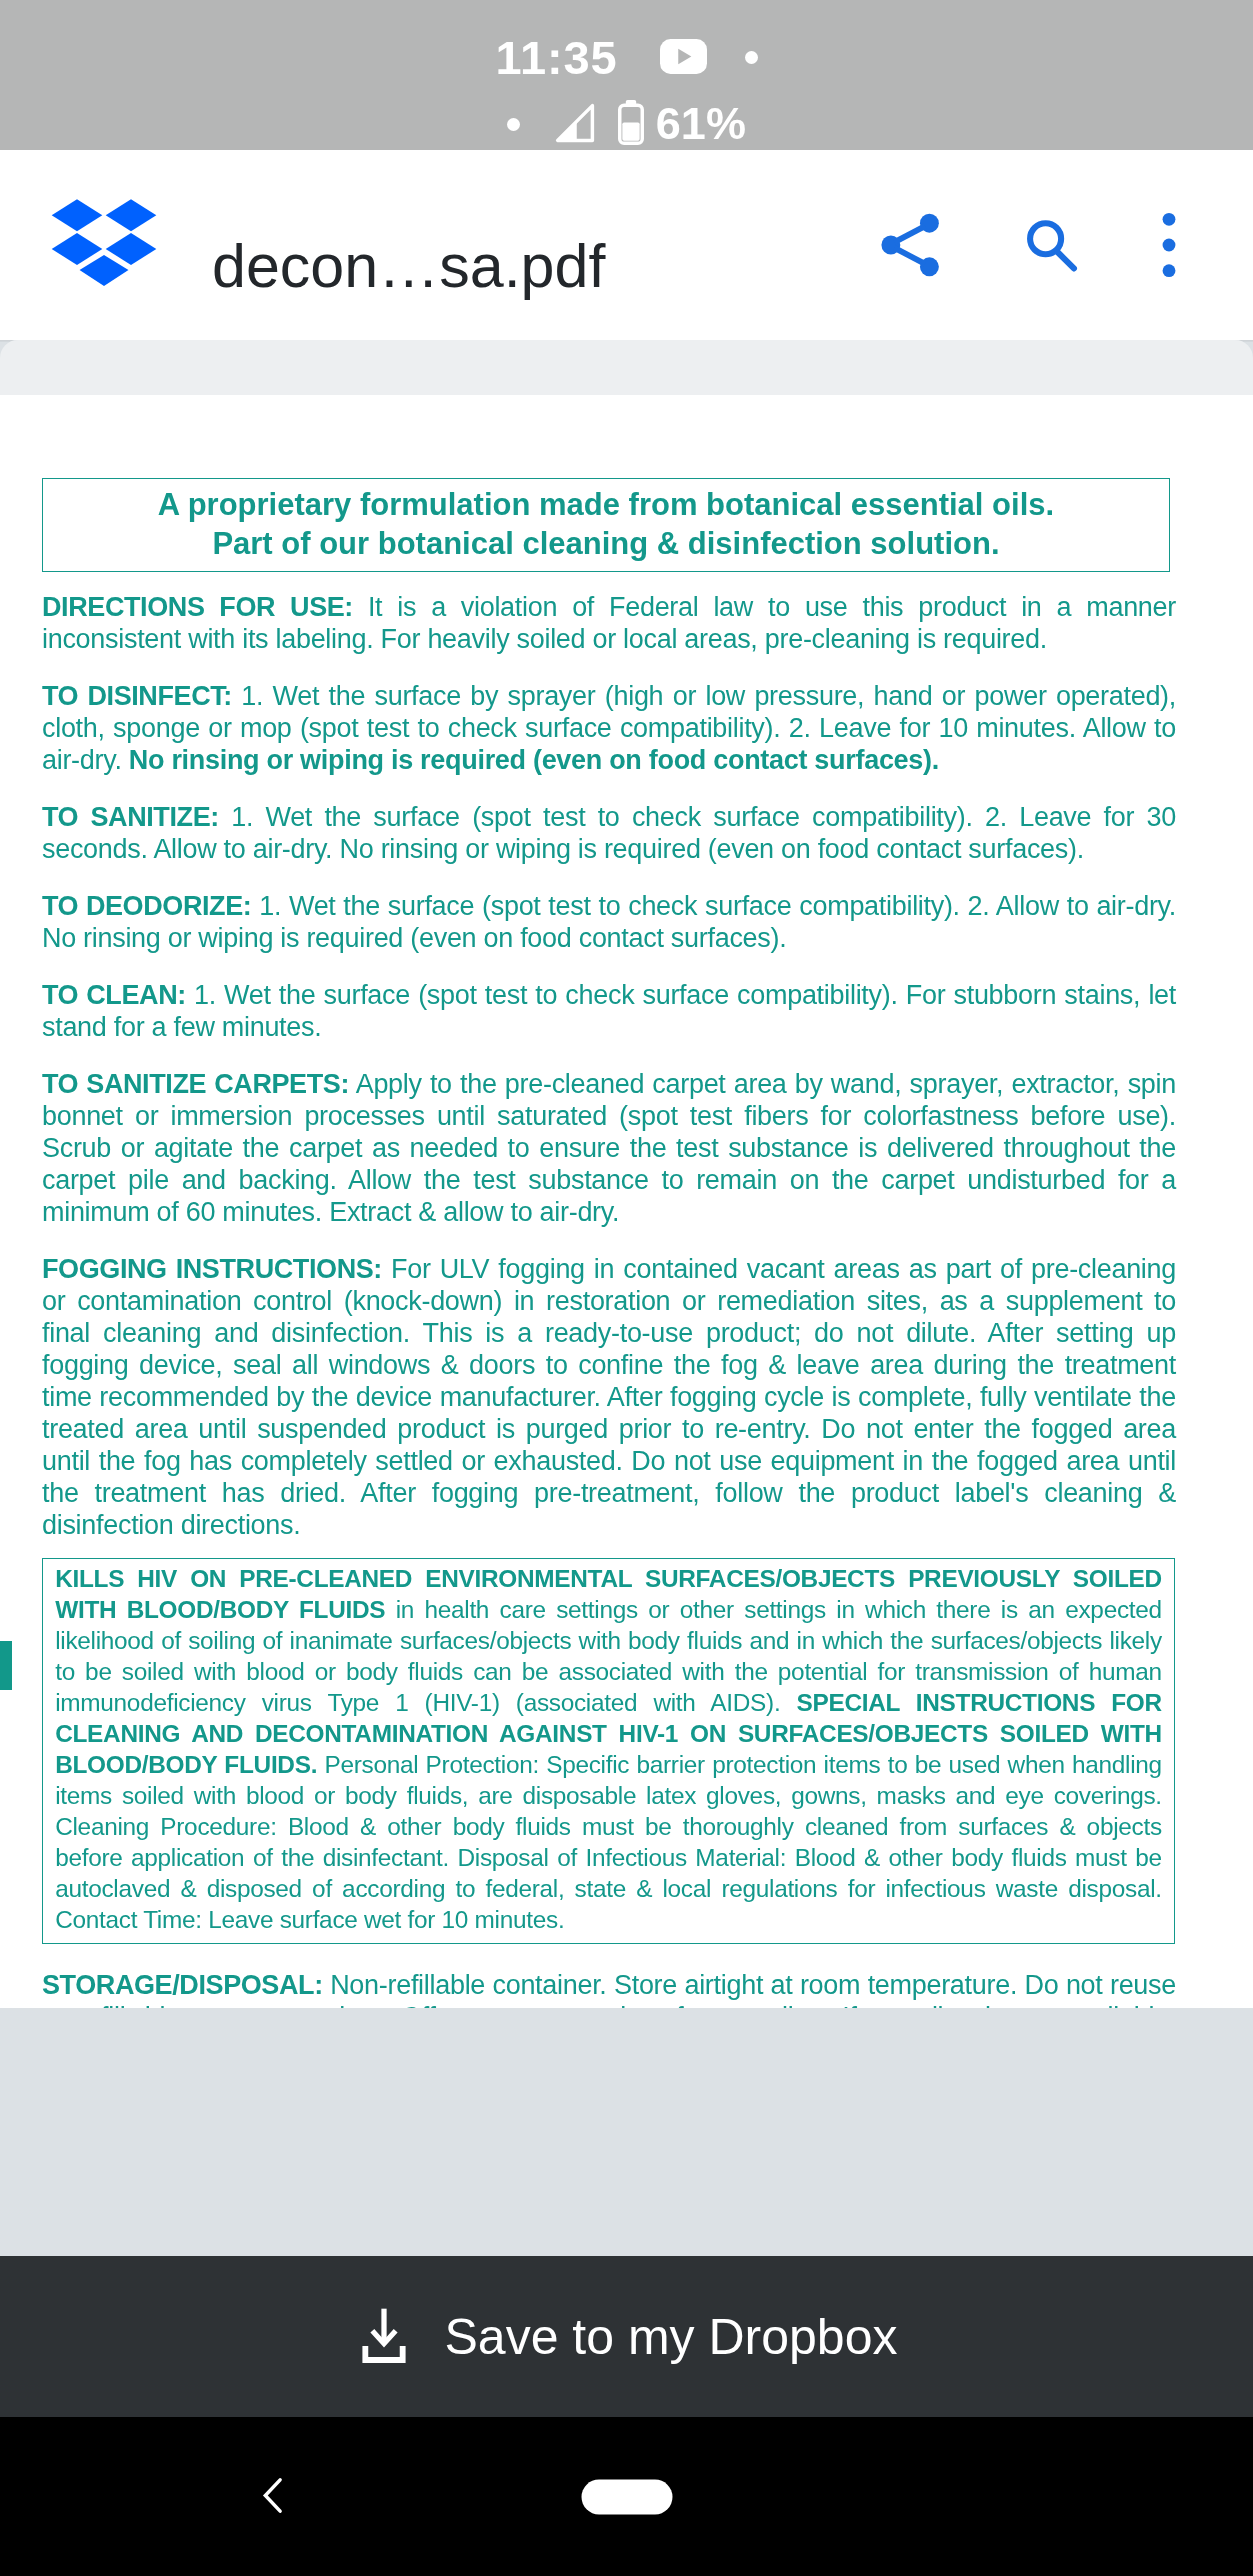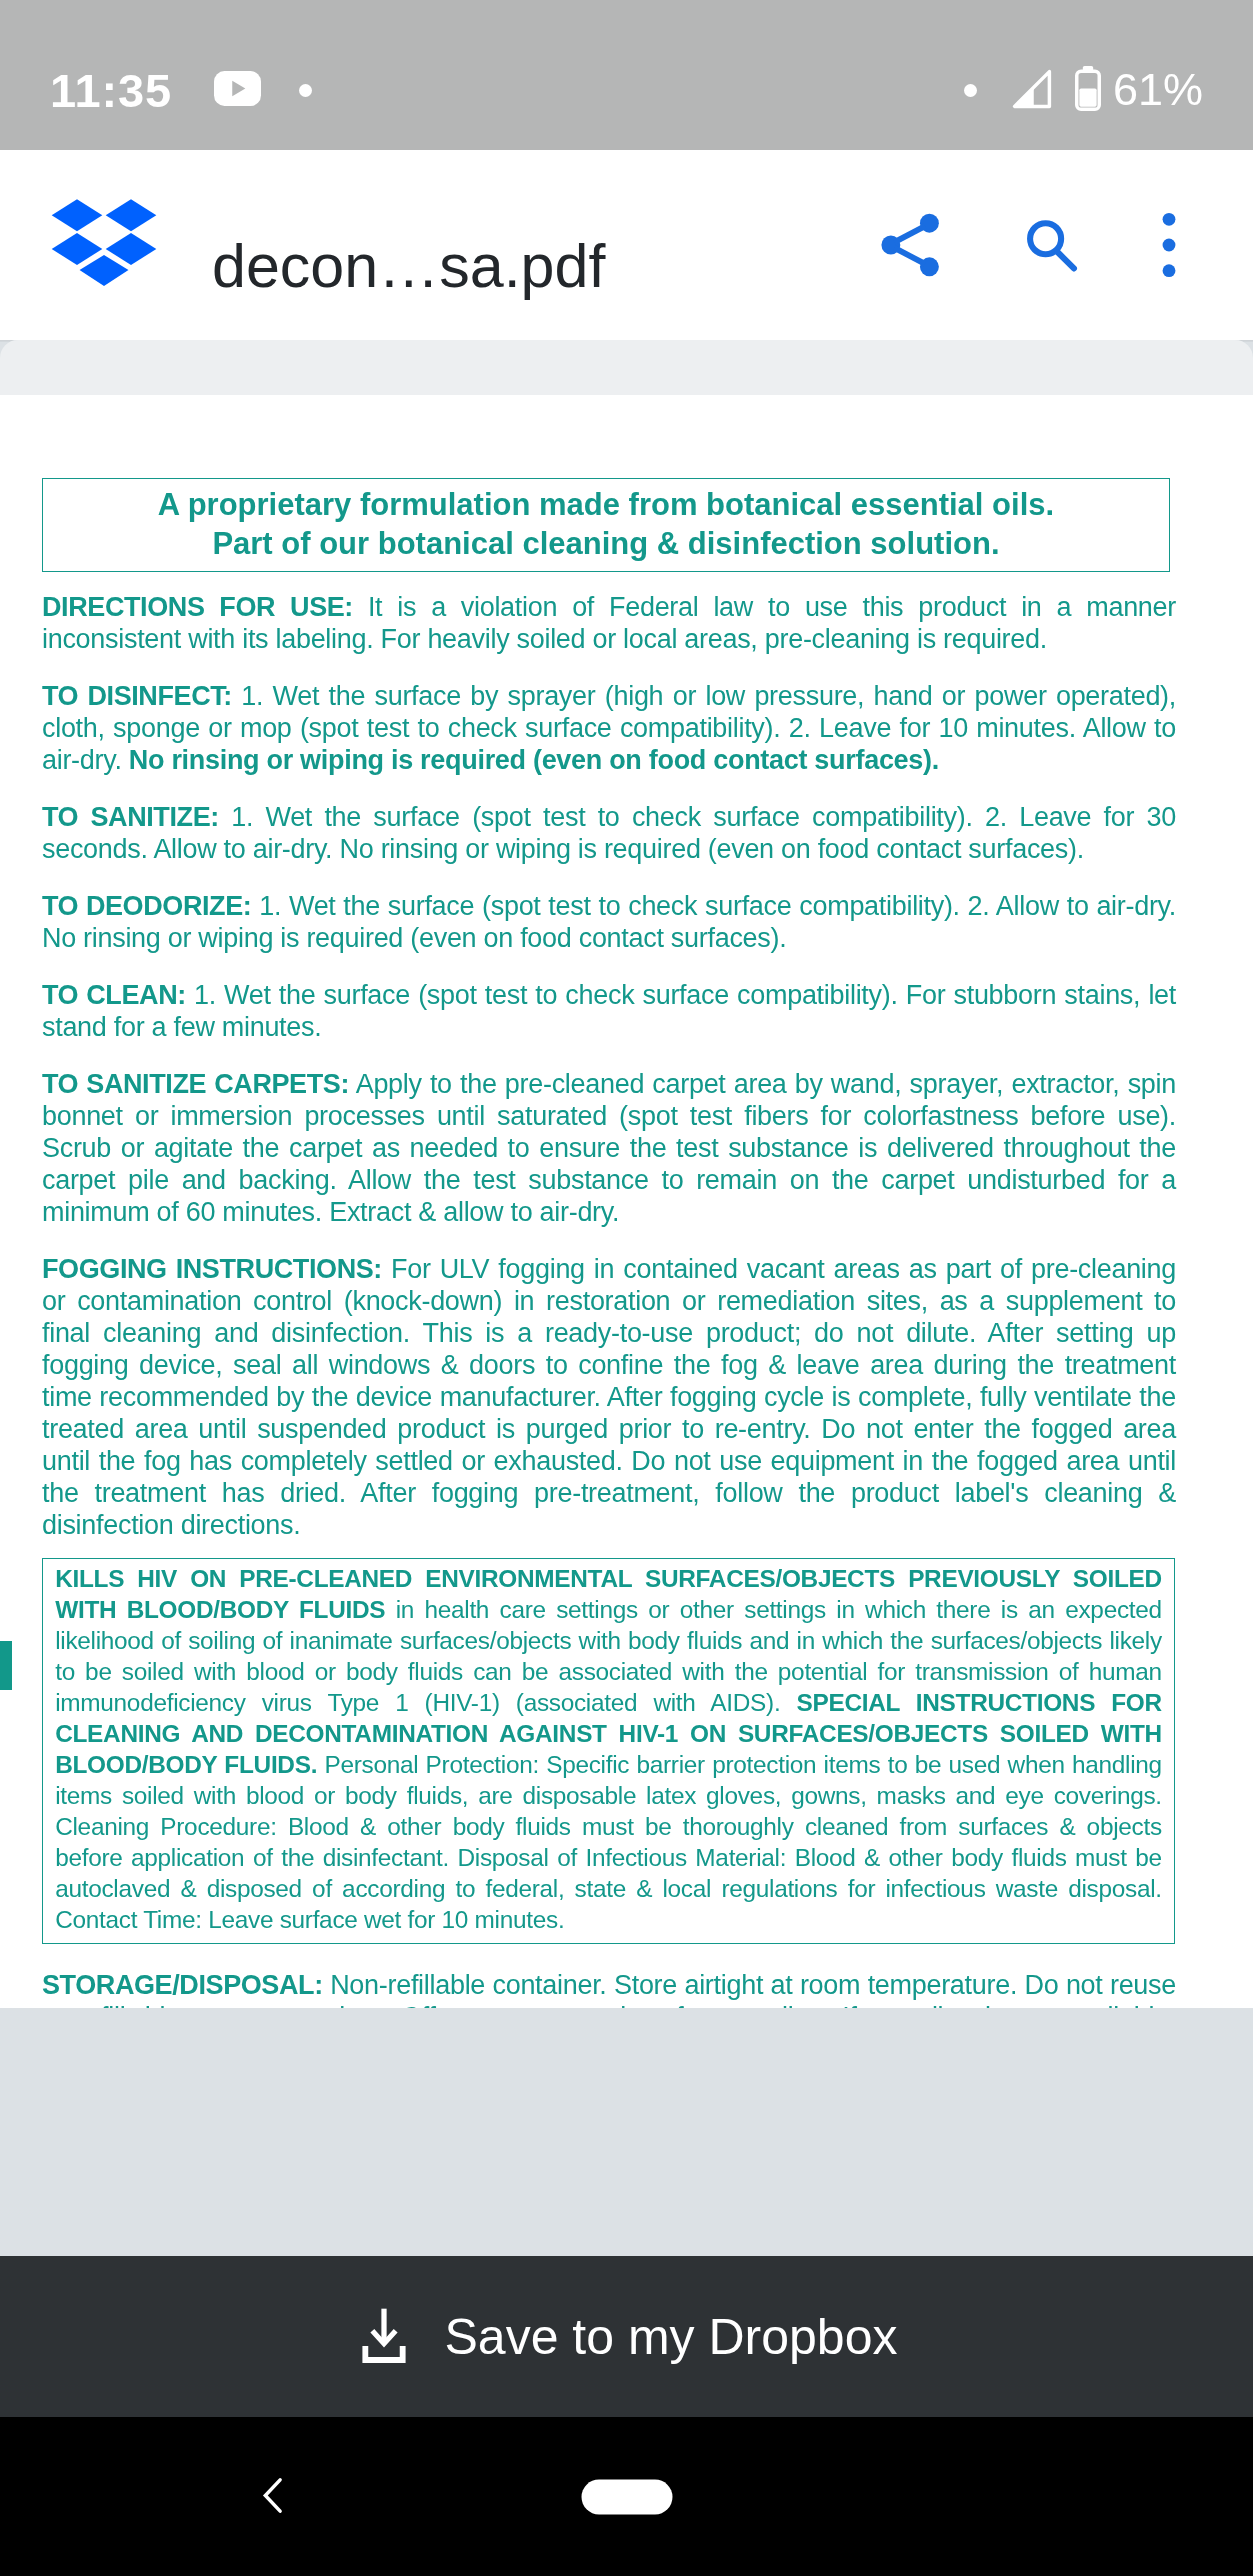--- a/index.html
+++ b/index.html
@@ -2,30 +2,30 @@
 <html style="font-size:14px"><head>
 <meta charset="utf-8">
 <style>
   * { margin:0; padding:0; box-sizing:border-box; }
   html,body { width:1253px; height:2576px; overflow:hidden; }
   body { font-family:"Liberation Sans", sans-serif; background:#dce1e5; }
   .screen { width:1253px; height:2576px; display:flex; flex-direction:column; }
 
   
   .status-bar { height:150px; background:#b5b6b6; display:flex; align-items:center;
-    justify-content:space-between; padding:30px 50px 0 50px; color:#fff; }
+    justify-content:space-between; padding:30px 50px 0 50px; color:#fff;flex-direction:column; }
   .sb-left, .sb-right { display:flex; align-items:center; }
   .sb-time { font-size:47px; font-weight:600; letter-spacing:0.9px; }
   .yt-badge { margin-left:42px; }
   .sb-dot { width:13px; height:13px; border-radius:50%; background:#fff; display:inline-block; }
   .sb-left .sb-dot { margin-left:38px; }
   .sb-right .sb-dot { margin-right:35px; }
   .sig { margin-right:22.6px; }
   .bat { margin-right:12.2px; }
-  .sb-batt { font-size:45px; font-weight:400; }
+  .sb-batt { font-size:45px; font-weight:700; }
 
   
   .app-header { height:190px; background:#ffffff; display:flex; align-items:center;
     padding:0 77px 0 50px; box-shadow:0 1.7px 0 rgba(0,0,0,0.06); }
   .file-title { font-size:61px; font-weight:400; color:#23272b; margin-left:54px; flex:1;
     white-space:nowrap; overflow:hidden;margin-top:41px; }
   .header-actions { display:flex; align-items:center; gap:84px; }
   .icon-btn { display:flex; align-items:center; justify-content:center; cursor:pointer; }
 
   

